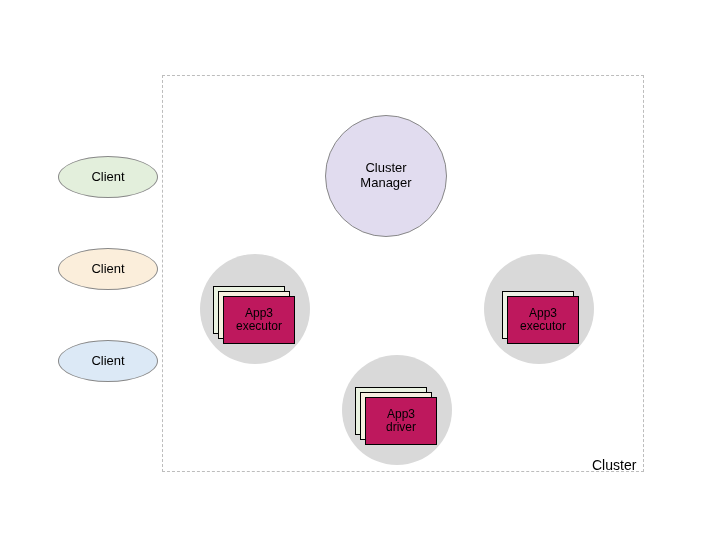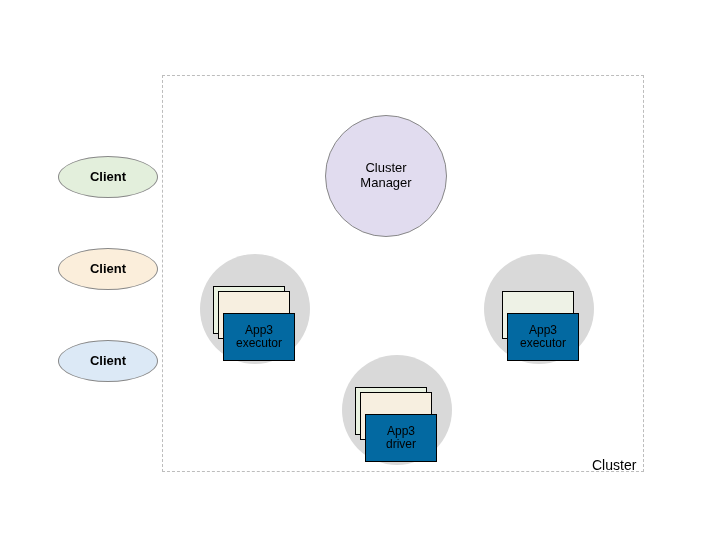--- a/index.html
+++ b/index.html
@@ -1,35 +1,35 @@
 <!DOCTYPE html>
 <html><head>
 <meta charset="utf-8">
 <style>
   html,body{margin:0;padding:0;width:720px;height:540px;background:#fff;font-family:Arial,Helvetica,sans-serif;font-size:13px;color:#000;}
   .stage{position:relative;width:720px;height:540px;}
   .cluster-box{position:absolute;left:162px;top:75px;width:480px;height:395px;border:1.5px dashed #bdbdbd;}
   .ellipse{position:absolute;border-radius:50%;display:flex;align-items:center;justify-content:center;text-align:center;line-height:1.15;}
-  .client{width:98px;height:40px;border:1px solid #888;font-weight:bold;}
+  .client{width:98px;height:40px;border:1px solid #888;}
   .client1{left:58px;top:156px;background:#e3efdc;}
   .client2{left:58px;top:248px;background:#fbeedb;}
   .client3{left:58px;top:340px;background:#dce9f6;}
   .cm{left:325px;top:115px;width:120px;height:120px;background:#e1dcef;border:1px solid #888;}
   .wn{width:110px;height:110px;background:#d9d9d9;}
   .wn1{left:200px;top:254px;}
   .wn2{left:484px;top:254px;}
   .wn3{left:342px;top:355px;}
   .tile-stack{position:absolute;width:84px;height:60px;}
   .ts1{left:213px;top:286px;}
   .ts2{left:497px;top:286px;}
   .ts3{left:355px;top:387px;}
   .tile{position:absolute;width:70px;height:46px;border:1.5px solid #000;background:#fff;display:flex;align-items:center;justify-content:center;text-align:center;font-size:12px;line-height:1.1;}
   .tile.a{left:0;top:0;background:#eaf2e1;}
   .tile.b{left:5px;top:5px;background:#f7efe0;}
-  .tile.c{left:10px;top:10px;background:#0369a1;margin-top:17px;} 
+  .tile.c{left:10px;top:10px;background:#be185d;} 
   .ts2 .tile.back2{position:absolute;left:5px;top:5px;width:70px;height:46px;border:1.5px solid #000;background:#eef2e6;}
   .cluster-label{position:absolute;left:592px;top:457px;font-size:14px;}
 </style>
 </head>
 <body>
 
 <div class="stage">
 
   <div class="cluster-box"></div>
 

